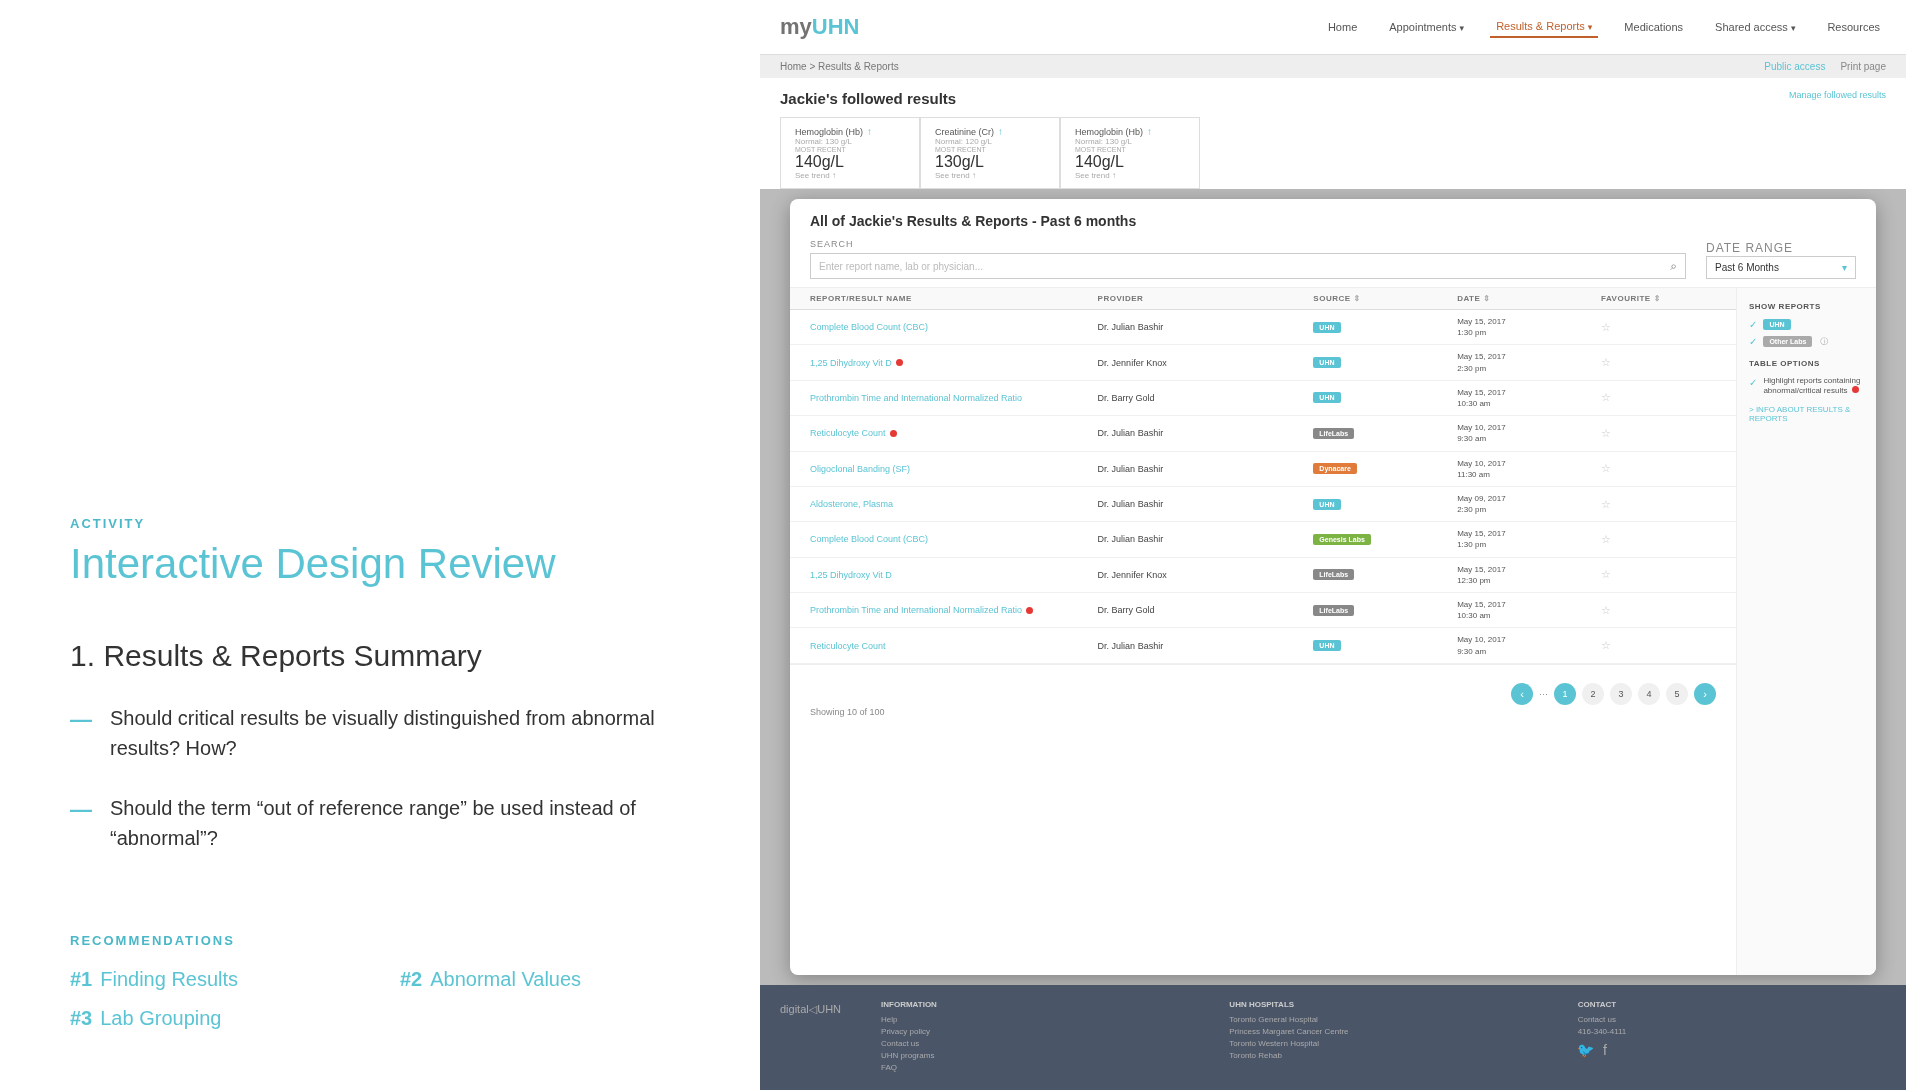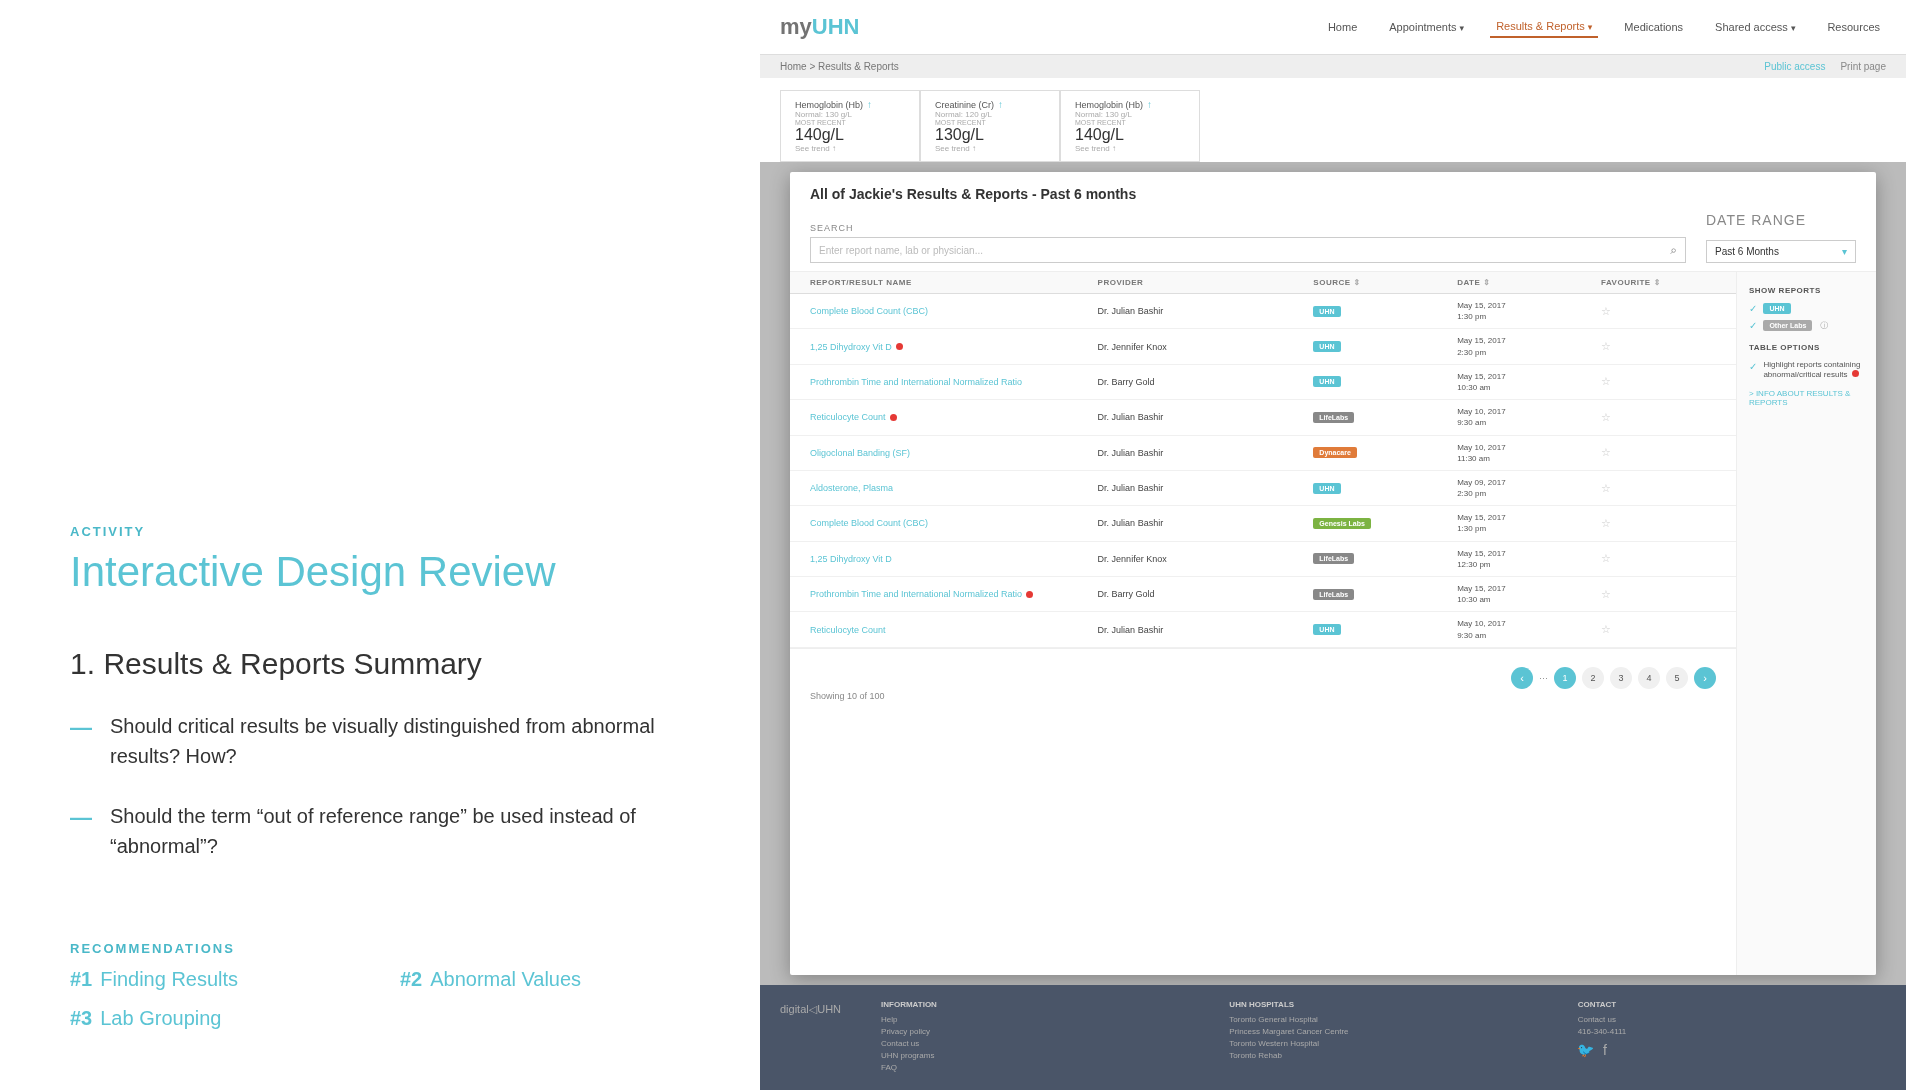--- a/index.html
+++ b/index.html
@@ -57,21 +57,21 @@
     }
     .recommendations-section {
       margin-top: 50px;
     }
     .recommendations-label {
       font-size: 13px;
       font-weight: bold;
       color: #4ab8c8;
       letter-spacing: 2px;
       text-transform: uppercase;
-      margin-bottom: 12px;
+      margin-bottom: 20px;
     }
     .rec-grid {
       display: grid;
       grid-template-columns: 1fr 1fr;
       gap: 16px 40px;
     }
     .rec-item {
       display: flex;
       align-items: center;
       gap: 8px;
@@ -232,21 +232,21 @@
     }
 
     
     .modal {
       position: absolute;
       top: 10px;
       left: 30px;
       right: 30px;
       bottom: 10px;
       background: #fff;
-      border-radius: 2px;
+      border-radius: 8px;
       box-shadow: 0 4px 20px rgba(0,0,0,0.3);
       display: flex;
       flex-direction: column;
       overflow: hidden;
     }
     .modal-header {
       padding: 14px 20px 8px;
       border-bottom: 1px solid #eee;
       flex-shrink: 0;
     }
@@ -285,25 +285,25 @@
       flex: 1;
     }
     .search-icon-box {
       color: #888;
       font-size: 12px;
     }
     .date-section {
       min-width: 150px;
     }
     .date-label {
-      font-size: 14px;
+      font-size: 12px;
       color: #888;
       text-transform: uppercase;
       letter-spacing: 1px;
-      margin-bottom: 12px;
+      margin-bottom: 1px;
     }
     .date-select {
       display: flex;
       align-items: flex-start;
       border: 1px solid #ccc;
       padding: 5px 8px;
       gap: 16px;
       background: #fff;
       font-size: 10px;
       color: #333;
@@ -569,20 +569,26 @@
 
     <div class="breadcrumb-bar">
       <span>Home &gt; Results &amp; Reports</span>
       <div class="breadcrumb-right">
         <span style="color:#5bc4d4;cursor:pointer;">Public access</span>
         <span style="cursor:pointer;">Print page</span>
       </div>
     </div>
 
     <div class="followed-header">
+      <div style="display:flex;justify-content:space-between;align-items:flex-start;">
+        <div class="followed-title">Jackie's followed results</div>
+        <div class="followed-actions" style="font-size:9px;color:#5bc4d4;cursor:pointer;">
+          <span>Manage followed results</span>
+        </div>
+      </div>
       <div class="result-cards">
         <div class="result-card">
           <div class="result-card-title">
             <span>Hemoglobin (Hb)</span>
             <span class="result-card-arrow">↑</span>
           </div>
           <div class="result-card-normal">Normal: 130 g/L</div>
           <div style="font-size:7px;color:#aaa;">MOST RECENT</div>
           <div class="result-card-value">
             <span>140</span><span>g/L</span>

